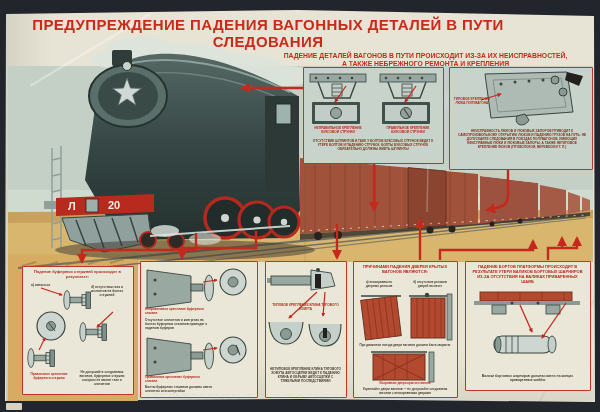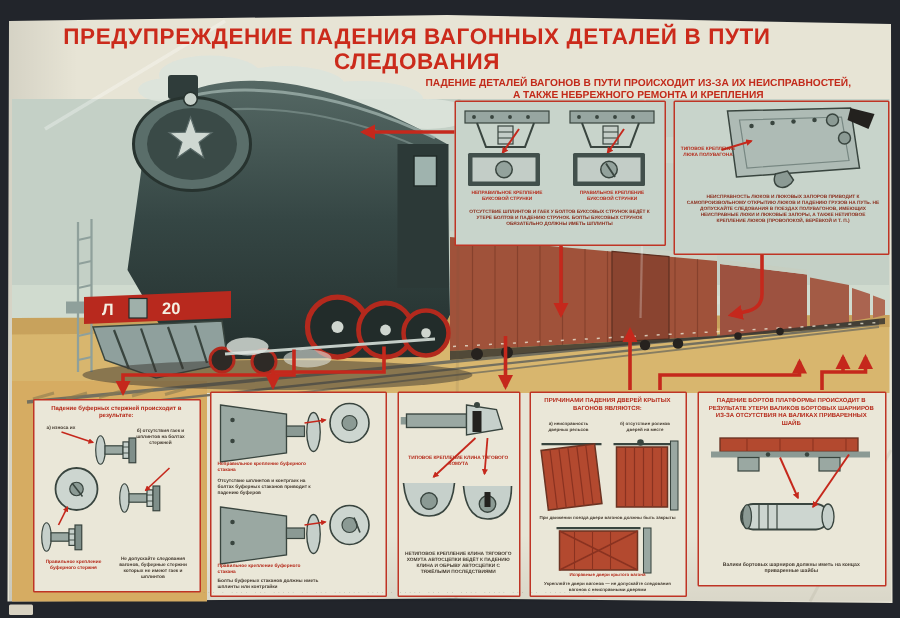--- a/index.html
+++ b/index.html
@@ -2,21 +2,21 @@
 <html><head>
 <meta charset="utf-8">
 <style>
   html,body{margin:0;padding:0;background:#15171c;}
   body{font-family:"Liberation Sans",sans-serif;}
   .stage{position:relative;width:600px;height:412px;background:#22252b;overflow:hidden;}
   .stage *{box-sizing:border-box;}
   svg{display:block;}
   .abs{position:absolute;}
   .z1{z-index:1;} .z2{z-index:2;}
-  .title-line{position:absolute;left:16px;width:524px;text-align:center;font-weight:bold;
+  .title-line{position:absolute;left:6px;width:524px;text-align:center;font-weight:bold;
     color:#cb2a1b;letter-spacing:.4px;z-index:3;}
   .subtitle-line{position:absolute;text-align:center;font-weight:bold;color:#c22a1a;z-index:3;}
   .panel{position:absolute;border:1.5px solid #bf3425;border-radius:1px;z-index:3;}
   .panel.green{background:#c8d4cb;}
   .panel.cream{background:#eae7d8;}
   .tx{position:absolute;font-weight:bold;white-space:pre-line;line-height:1.22;}
   .tc{text-align:center;} .tl{text-align:left;}
   .red{color:#b52a1a;} .dred{color:#8a2d1c;} .dark{color:#453c31;}
   .imprint{position:absolute;left:70px;top:393px;width:462px;font-size:3.5px;color:#8d8476;
     letter-spacing:2px;white-space:nowrap;overflow:hidden;z-index:3;}

